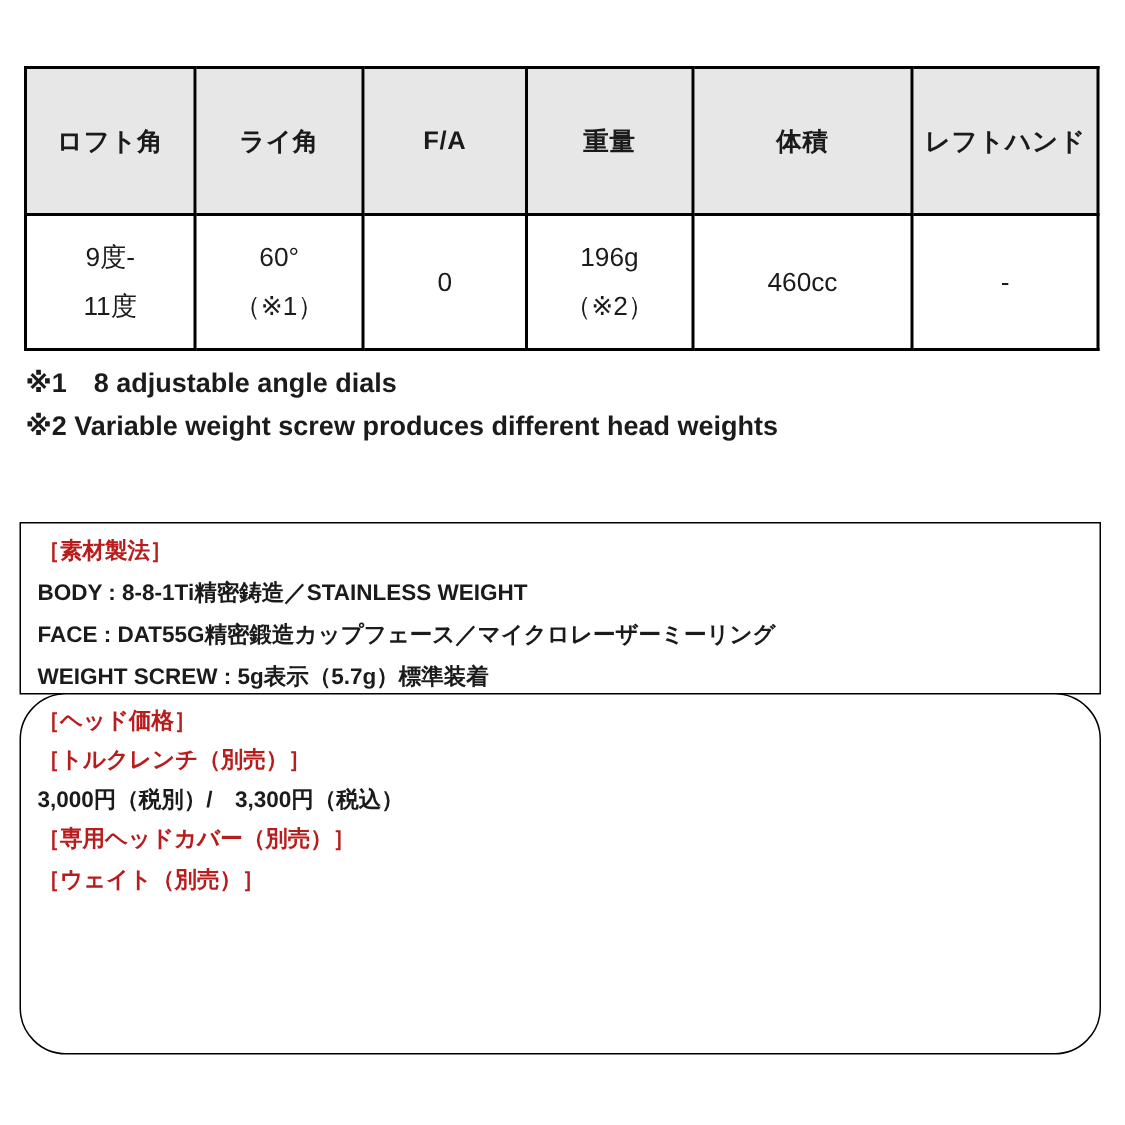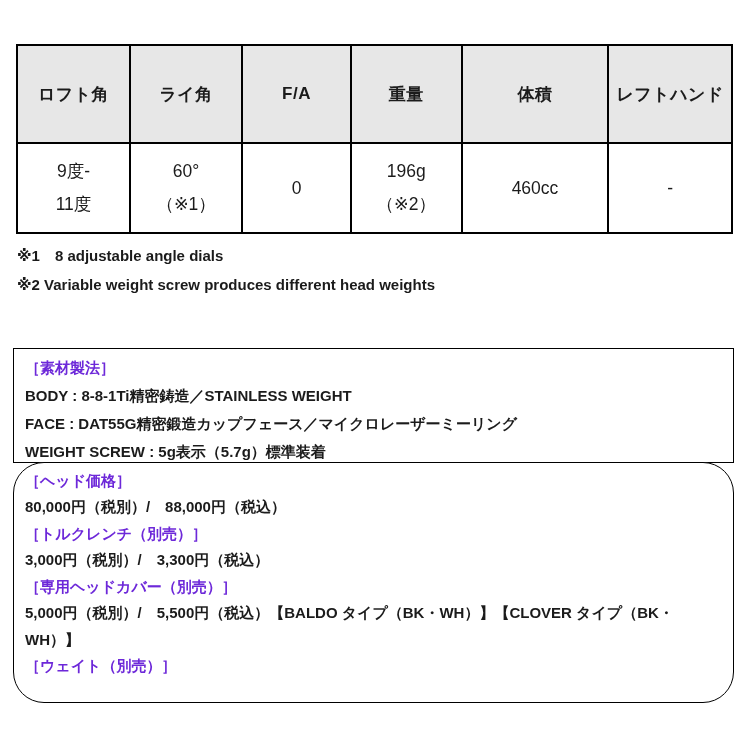--- a/index.html
+++ b/index.html
@@ -50,21 +50,21 @@
 
   
   .notes {
     position: absolute;
     left: 17px;
     top: 241px;
     right: 16px;
   }
   .notes p {
     margin: 0;
-    font-size: 15px;
+    font-size: 18px;
     font-weight: bold;
     line-height: 29px;
     white-space: pre-wrap;
   }
 
   
   .info-box {
     position: absolute;
     left: 13px;
     width: 721px;
@@ -76,21 +76,21 @@
   .info-box p {
     margin: 0;
     font-size: 15px;
     font-weight: bold;
     white-space: pre-wrap;
   }
   .box-material { top: 348px; height: 115px; }
   .box-material p { line-height: 28px; }
   .box-price { top: 461.5px; min-height: 241px; border-radius: 31px; }
   .box-price p { line-height: 26.5px; }
-  .green-heading { color: #6d28d9; }
+  .green-heading { color: #b91c1c; }
 </style>
 </head>
 <body>
 
 <div class="page">
 
   <table class="spec-table">
     <colgroup>
       <col style="width:15.8%">
         <col style="width:15.7%">
@@ -131,21 +131,19 @@
 
   <div class="info-box box-material">
     <p class="green-heading">［素材製法］</p>
     <p>BODY : 8-8-1Ti精密鋳造／STAINLESS WEIGHT</p>
     <p>FACE : DAT55G精密鍛造カップフェース／マイクロレーザーミーリング</p>
     <p>WEIGHT SCREW : 5g表示（5.7g）標準装着</p>
   </div>
 
   <div class="info-box box-price">
     <p class="green-heading">［ヘッド価格］</p>
-    <p>80,000円（税別）/　88,000円（税込）</p>
     <p class="green-heading">［トルクレンチ（別売）］</p>
     <p>3,000円（税別）/　3,300円（税込）</p>
     <p class="green-heading">［専用ヘッドカバー（別売）］</p>
-    <p>5,000円（税別）/　5,500円（税込）【BALDO タイプ（BK・WH）】【CLOVER タイプ（BK・WH）】</p>
     <p class="green-heading">［ウェイト（別売）］</p>
   </div>
 
 </div>
 
 </body></html>

